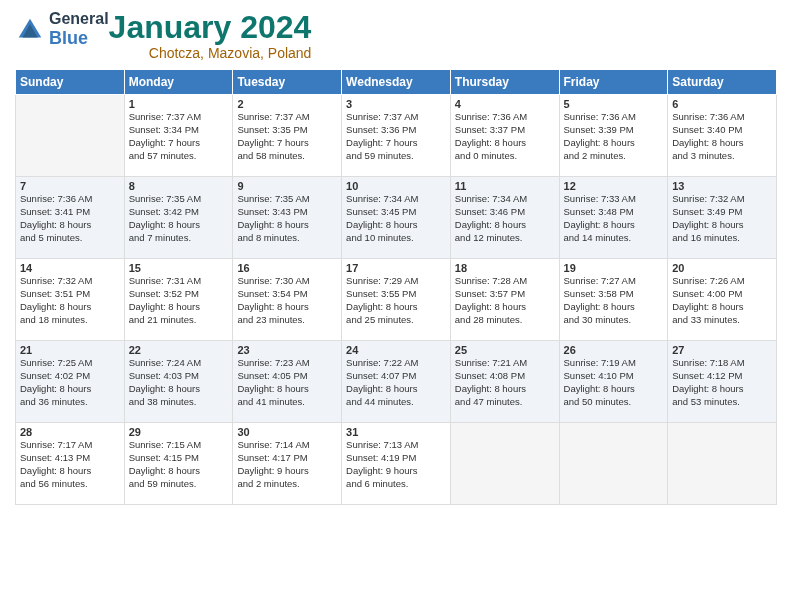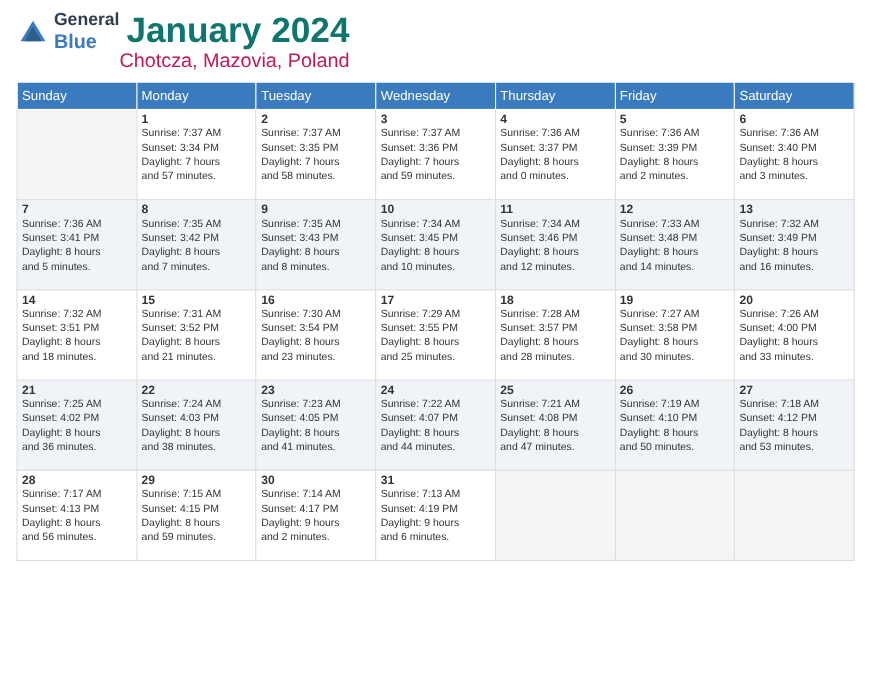--- a/index.html
+++ b/index.html
@@ -33,33 +33,33 @@
     .title-block {
       text-align: right;
     }
     .month-title {
       font-size: 32px;
       font-weight: bold;
       color: #0f766e;
       line-height: 1.1;
     }
     .subtitle {
-      font-size: 18px;
-      color: #be185d;
+      font-size: 14px;
+      color: #a16207;
     }
     table {
       width: 100%;
       border-collapse: collapse;
       table-layout: fixed;
     }
     th {
       background-color: #3a7abf;
       color: #fff;
       font-size: 12px;
-      font-weight: normal;
+      font-weight: bold;
       padding: 5px 4px;
       text-align: left;
       border: 1px solid #fff;
     }
     td {
       border: 1px solid #ddd;
       vertical-align: top;
       padding: 3px 4px;
       font-size: 10px;
       color: #333;

